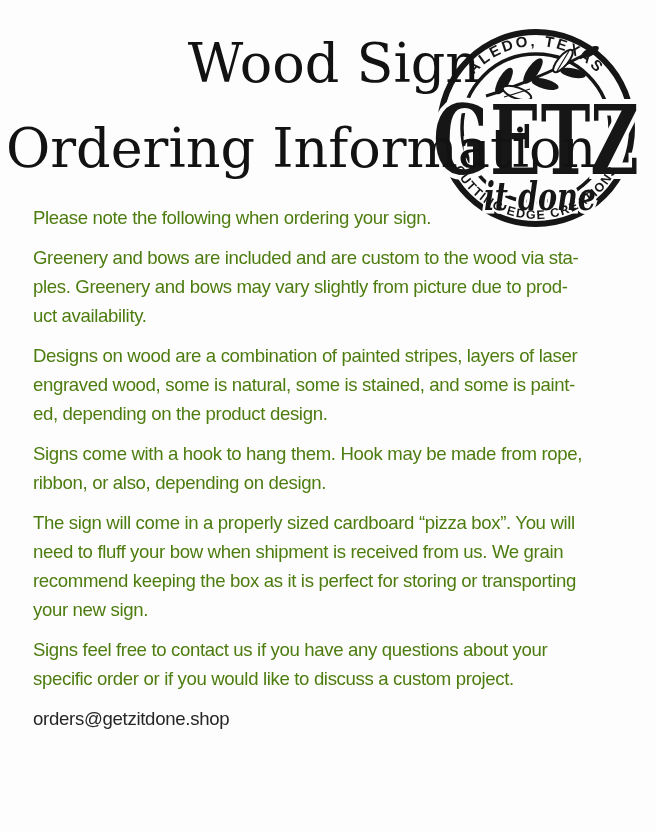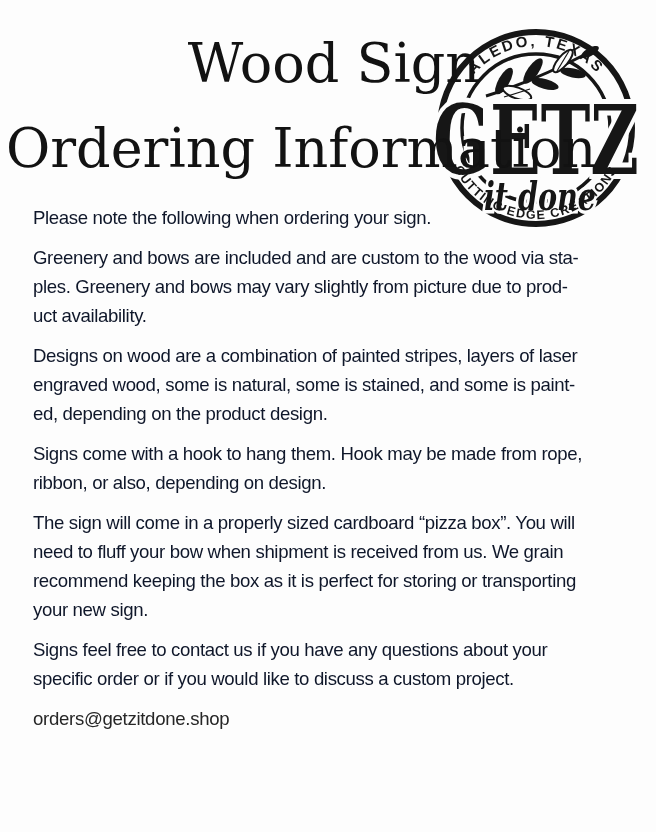--- a/index.html
+++ b/index.html
@@ -54,21 +54,21 @@
     top: 203px; left: 33px;
     width: 610px;
     z-index: 3;
   }
   .para {
     white-space: pre-line;
     margin: 0 0 11px 0;
     font-size: 18.6px;
     line-height: 29px;
     letter-spacing: -0.35px;
-    color: #0f172a;
+    color: #4d7c0f;
   }
   .email {
     font-size: 18.6px;
     line-height: 29px;
     letter-spacing: -0.3px;
     color: #262626;
     margin-top: 1px;
   }
 </style>
 </head>

